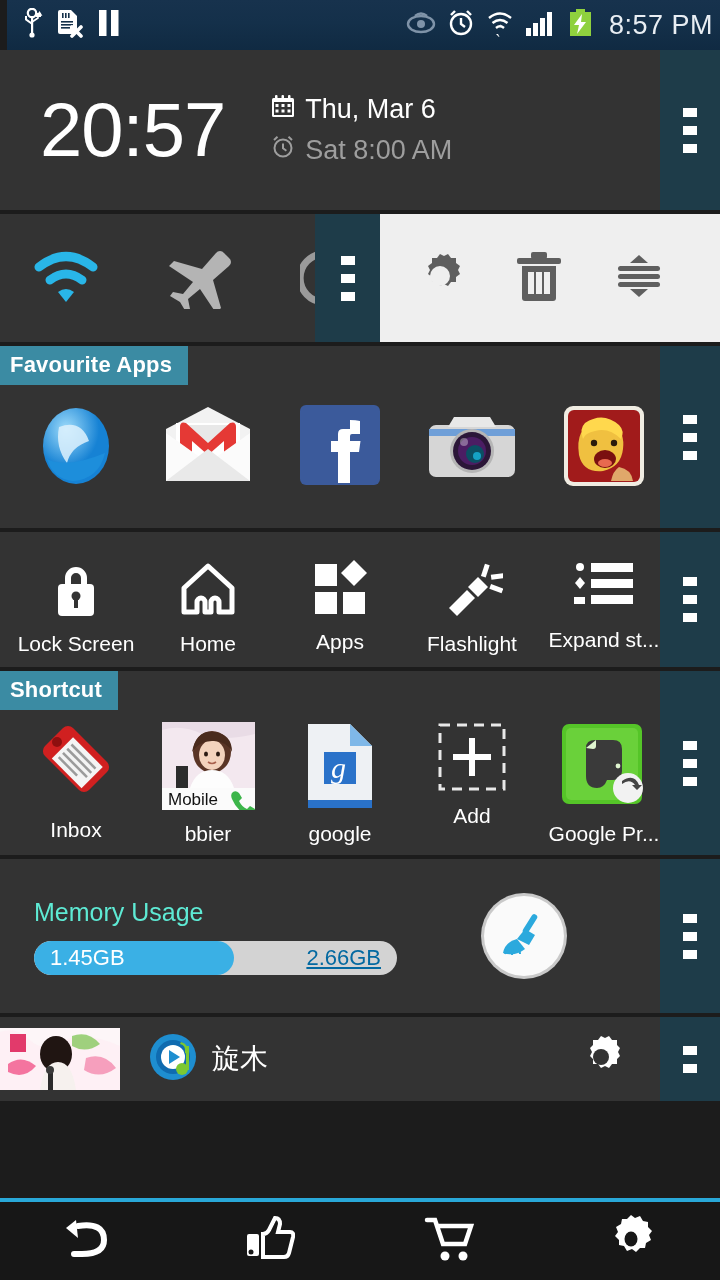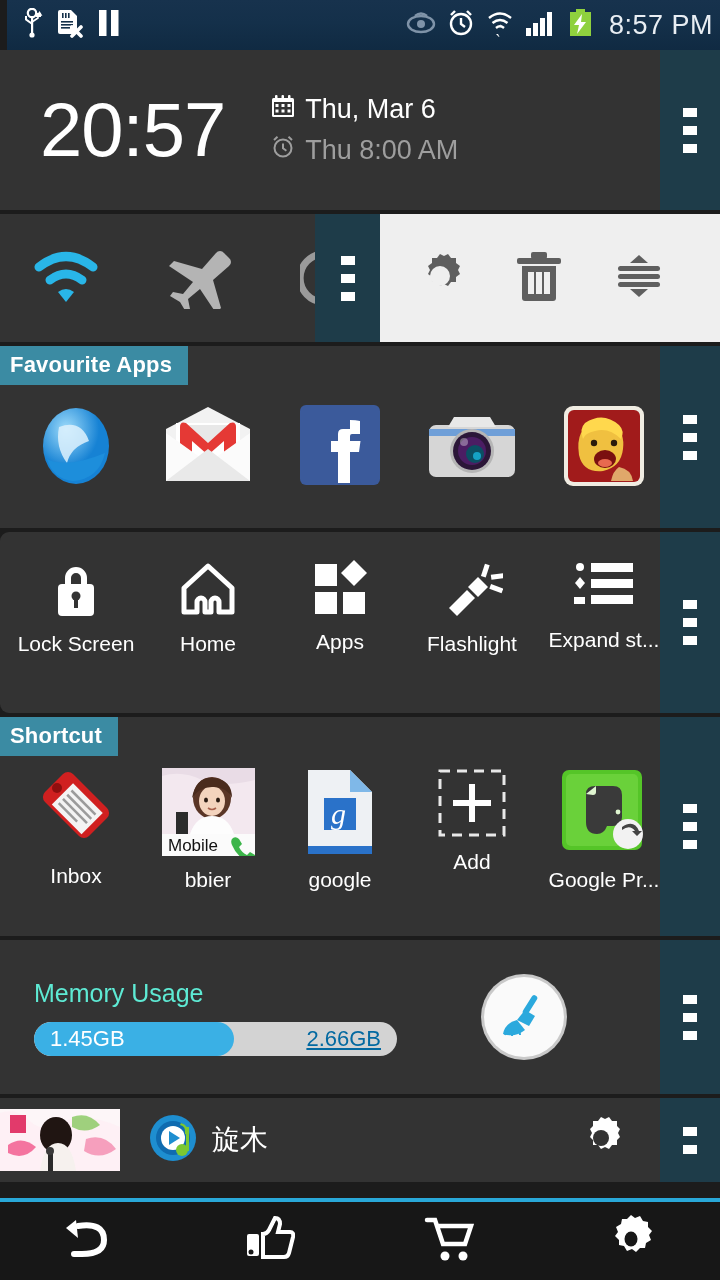--- a/index.html
+++ b/index.html
@@ -221,21 +221,21 @@
           <span>
             <svg width="24" height="24" viewBox="0 0 24 24">
                 <g fill="none" stroke="#9e9e9e" stroke-width="2">
               <circle cx="12" cy="13" r="8.5"></circle>
                   <path d="M12 8.5 v4.8 l3.4 2.4"></path>
               <path d="M3 5 l3.5 -3.2"></path>
                   <path d="M21 5 l-3.5 -3.2"></path>
             </g>
               </svg>
           </span>
-          <span>Thu 8:00 AM</span>
+          <span>Sat 8:00 AM</span>
         </div>
       </div>
     </div>
     <div class="handle">
       <span class="kebab">
           <i></i>
           <i></i>
           <i></i>
         </span>
     </div>
@@ -380,21 +380,21 @@
     </div>
     <div class="handle">
       <span class="kebab">
           <i></i>
           <i></i>
           <i></i>
         </span>
     </div>
   </div>
 
-  <div class="card" style="height:181px;border-radius:9px;">
+  <div class="card" style="height:135px;">
     <div class="grid" style="padding-top:26px;">
       <div class="cell">
         <span>
           <svg width="58" height="62" viewBox="0 0 58 62">
               <g fill="#fff">
             <path d="M18 26 v-6 a11 11 0 0 1 22 0 v6 h-6 v-6 a5 5 0 0 0 -10 0 v6 z"></path>
             <rect x="11" y="26" width="36" height="32" rx="4"></rect>
             <circle cx="29" cy="38" r="4.5" fill="#333"></circle>
             <rect x="27" y="40" width="4" height="10" fill="#333"></rect>
           </g>
@@ -457,21 +457,21 @@
     </div>
     <div class="handle">
       <span class="kebab">
           <i></i>
           <i></i>
           <i></i>
         </span>
     </div>
   </div>
 
-  <div class="card" style="height:219px;">
+  <div class="card" style="height:184px;">
     <div class="sect-title">Shortcut</div>
     <div class="grid" style="margin-top:12px;">
       <div class="cell">
         <span>
           <svg width="86" height="84" viewBox="0 0 86 84">
             <path d="M12 24 L30 6 a7 7 0 0 1 10 0 L74 40 a7 7 0 0 1 0 10 L56 68 a7 7 0 0 1 -10 0 L12 34 a7 7 0 0 1 0 -10 z" fill="#d02020"></path>
             <circle cx="24" cy="20" r="5" fill="#8e0f0f"></circle>
             <g transform="rotate(45 45 40)">
                 <rect x="24" y="26" width="42" height="30" fill="#f4f4f4"></rect>
               <g fill="#9b9b9b">

